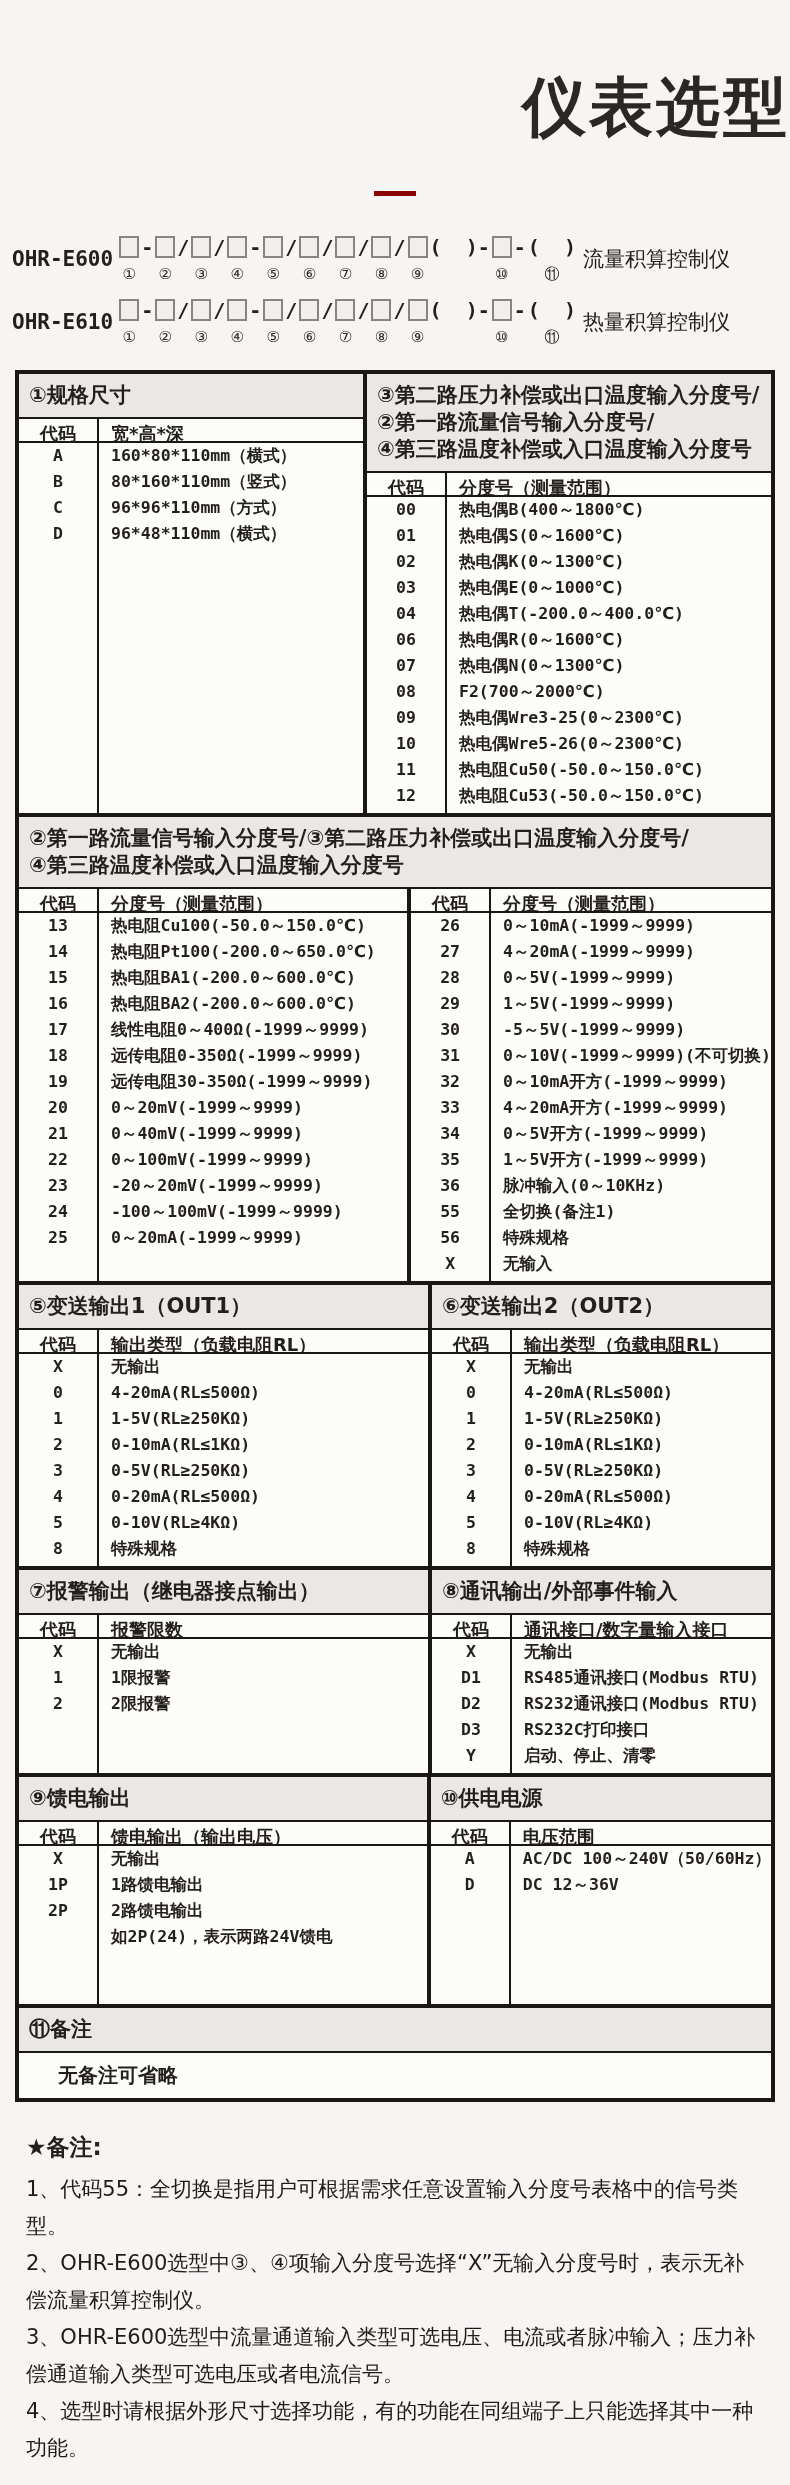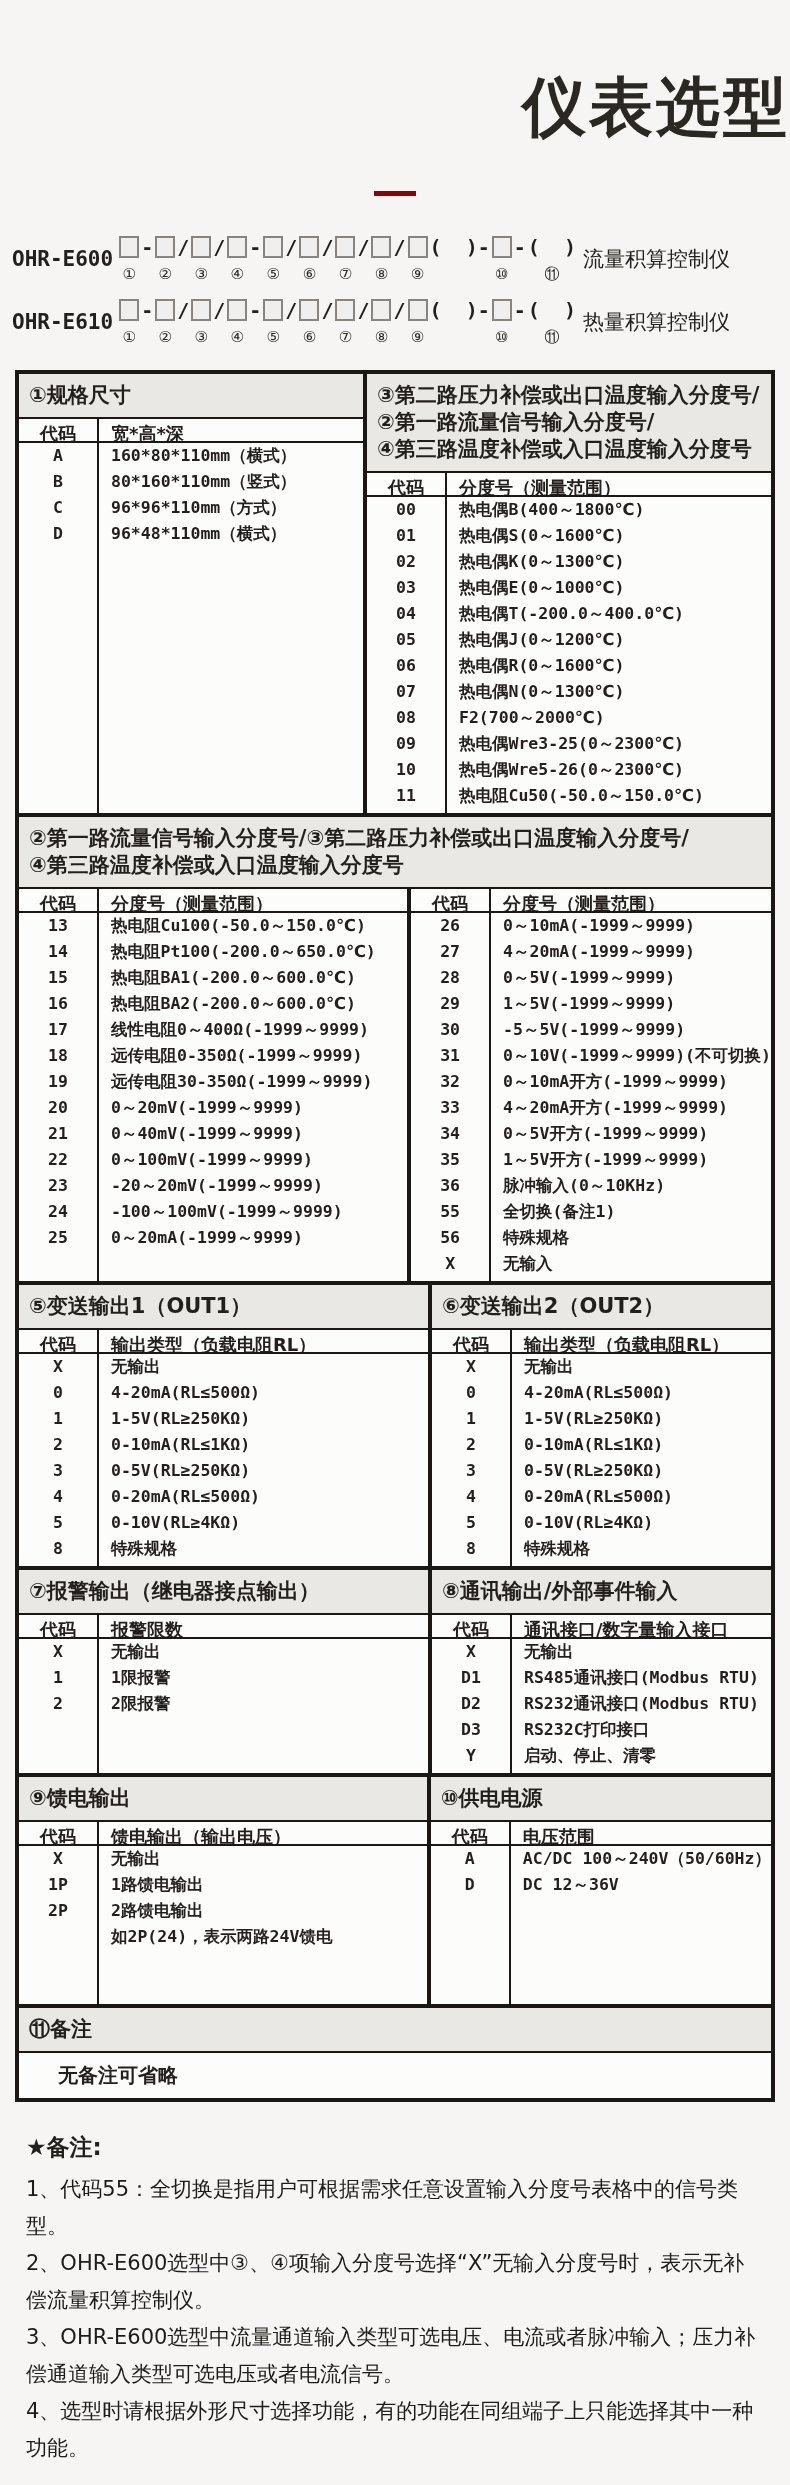--- a/index.html
+++ b/index.html
@@ -345,24 +345,20 @@
           </div>
           <div class="trow">
             <div class="tcode">03</div>
             <div class="ttext">热电偶E(0～1000℃)</div>
           </div>
           <div class="trow">
             <div class="tcode">04</div>
             <div class="ttext">热电偶T(-200.0～400.0℃)</div>
           </div>
           <div class="trow">
-            <div class="tcode">05</div>
-            <div class="ttext">热电偶J(0～1200℃)</div>
-          </div>
-          <div class="trow">
             <div class="tcode">06</div>
             <div class="ttext">热电偶R(0～1600℃)</div>
           </div>
           <div class="trow">
             <div class="tcode">07</div>
             <div class="ttext">热电偶N(0～1300℃)</div>
           </div>
           <div class="trow">
             <div class="tcode">08</div>
             <div class="ttext">F2(700～2000℃)</div>
@@ -371,20 +367,24 @@
             <div class="tcode">09</div>
             <div class="ttext">热电偶Wre3-25(0～2300℃)</div>
           </div>
           <div class="trow">
             <div class="tcode">10</div>
             <div class="ttext">热电偶Wre5-26(0～2300℃)</div>
           </div>
           <div class="trow">
             <div class="tcode">11</div>
             <div class="ttext">热电阻Cu50(-50.0～150.0℃)</div>
+          </div>
+          <div class="trow">
+            <div class="tcode">12</div>
+            <div class="ttext">热电阻Cu53(-50.0～150.0℃)</div>
           </div>
           <div class="trow tfill">
             <div class="tcode"></div>
             <div class="ttext"></div>
           </div>
         </div>
     </div>
   </div>
 
   <div class="sec-header full">

